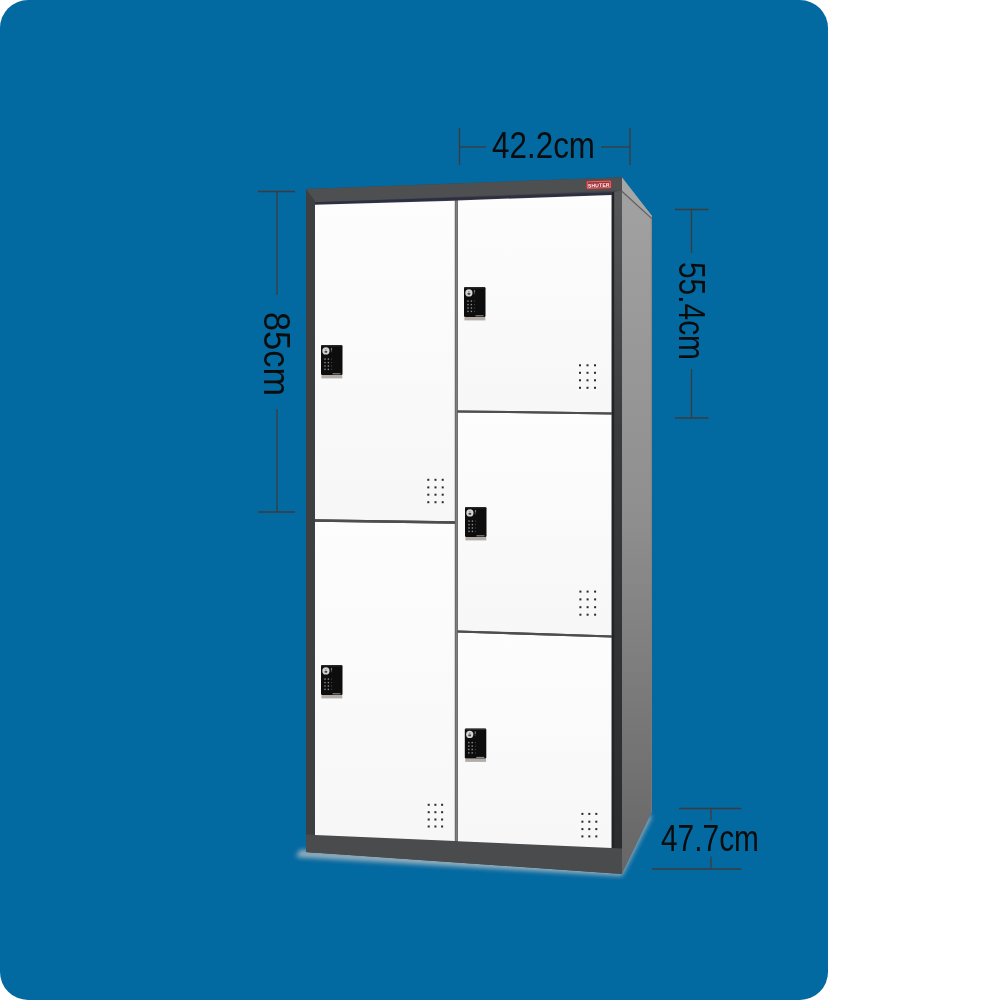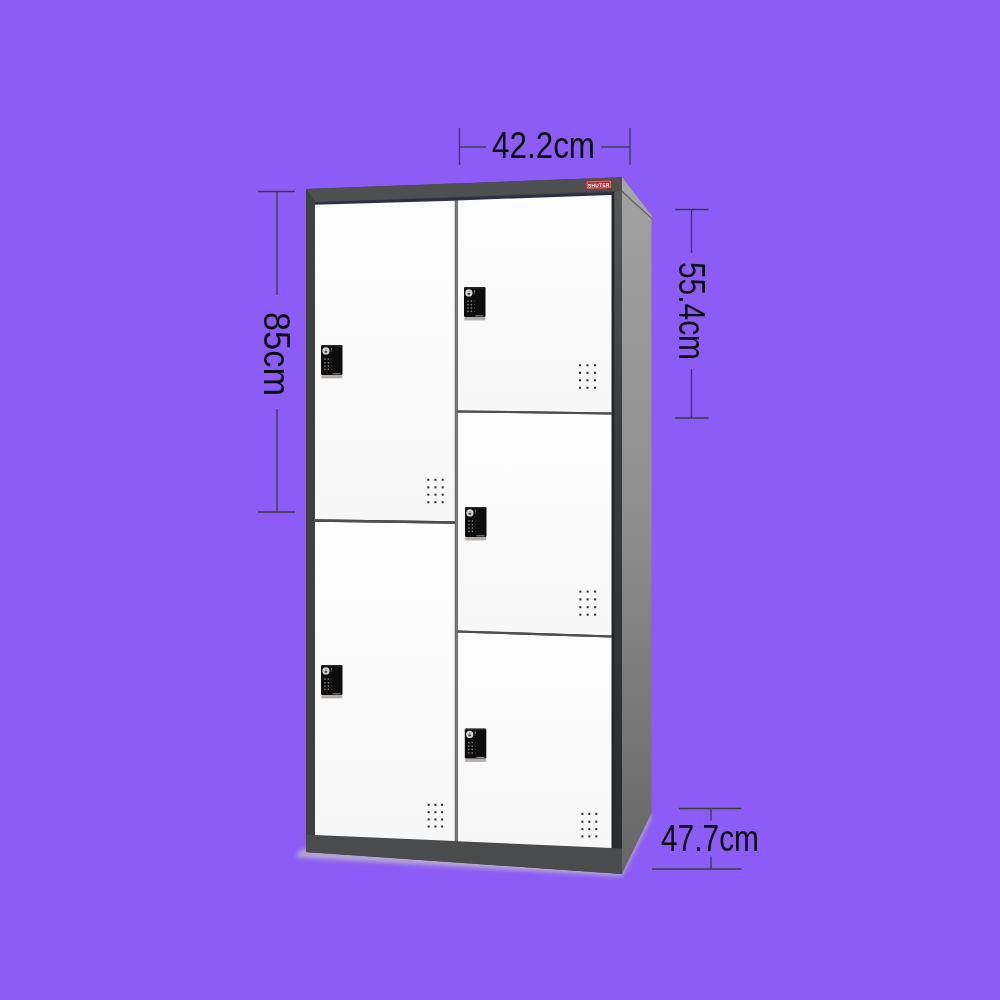--- a/index.html
+++ b/index.html
@@ -1,17 +1,17 @@
 <!DOCTYPE html>
 <html><head>
 <meta charset="utf-8">
 <style>
   html,body{margin:0;padding:0;background:#ffffff;}
-  .page{position:relative;width:1000px;height:1000px;background:#8b5cf6;overflow:hidden;
-        font-family:"Liberation Sans", sans-serif;}
+  .page{position:relative;width:828px;height:1000px;background:#0369a1;overflow:hidden;
+        font-family:"Liberation Sans", sans-serif;border-radius:28px;}
   svg{position:absolute;left:0;top:0;}
   .dim{font-family:"Liberation Sans", sans-serif;font-size:36px;fill:#0c0c0c;}
 </style>
 </head>
 <body>
 <div class="page">
 <svg width="1000" height="1000" viewBox="0 0 1000 1000">
   <defs>
     <linearGradient id="sideGrad" x1="0" y1="0.05" x2="0" y2="1">
       <stop offset="0" stop-color="#a0a0a0"></stop>

